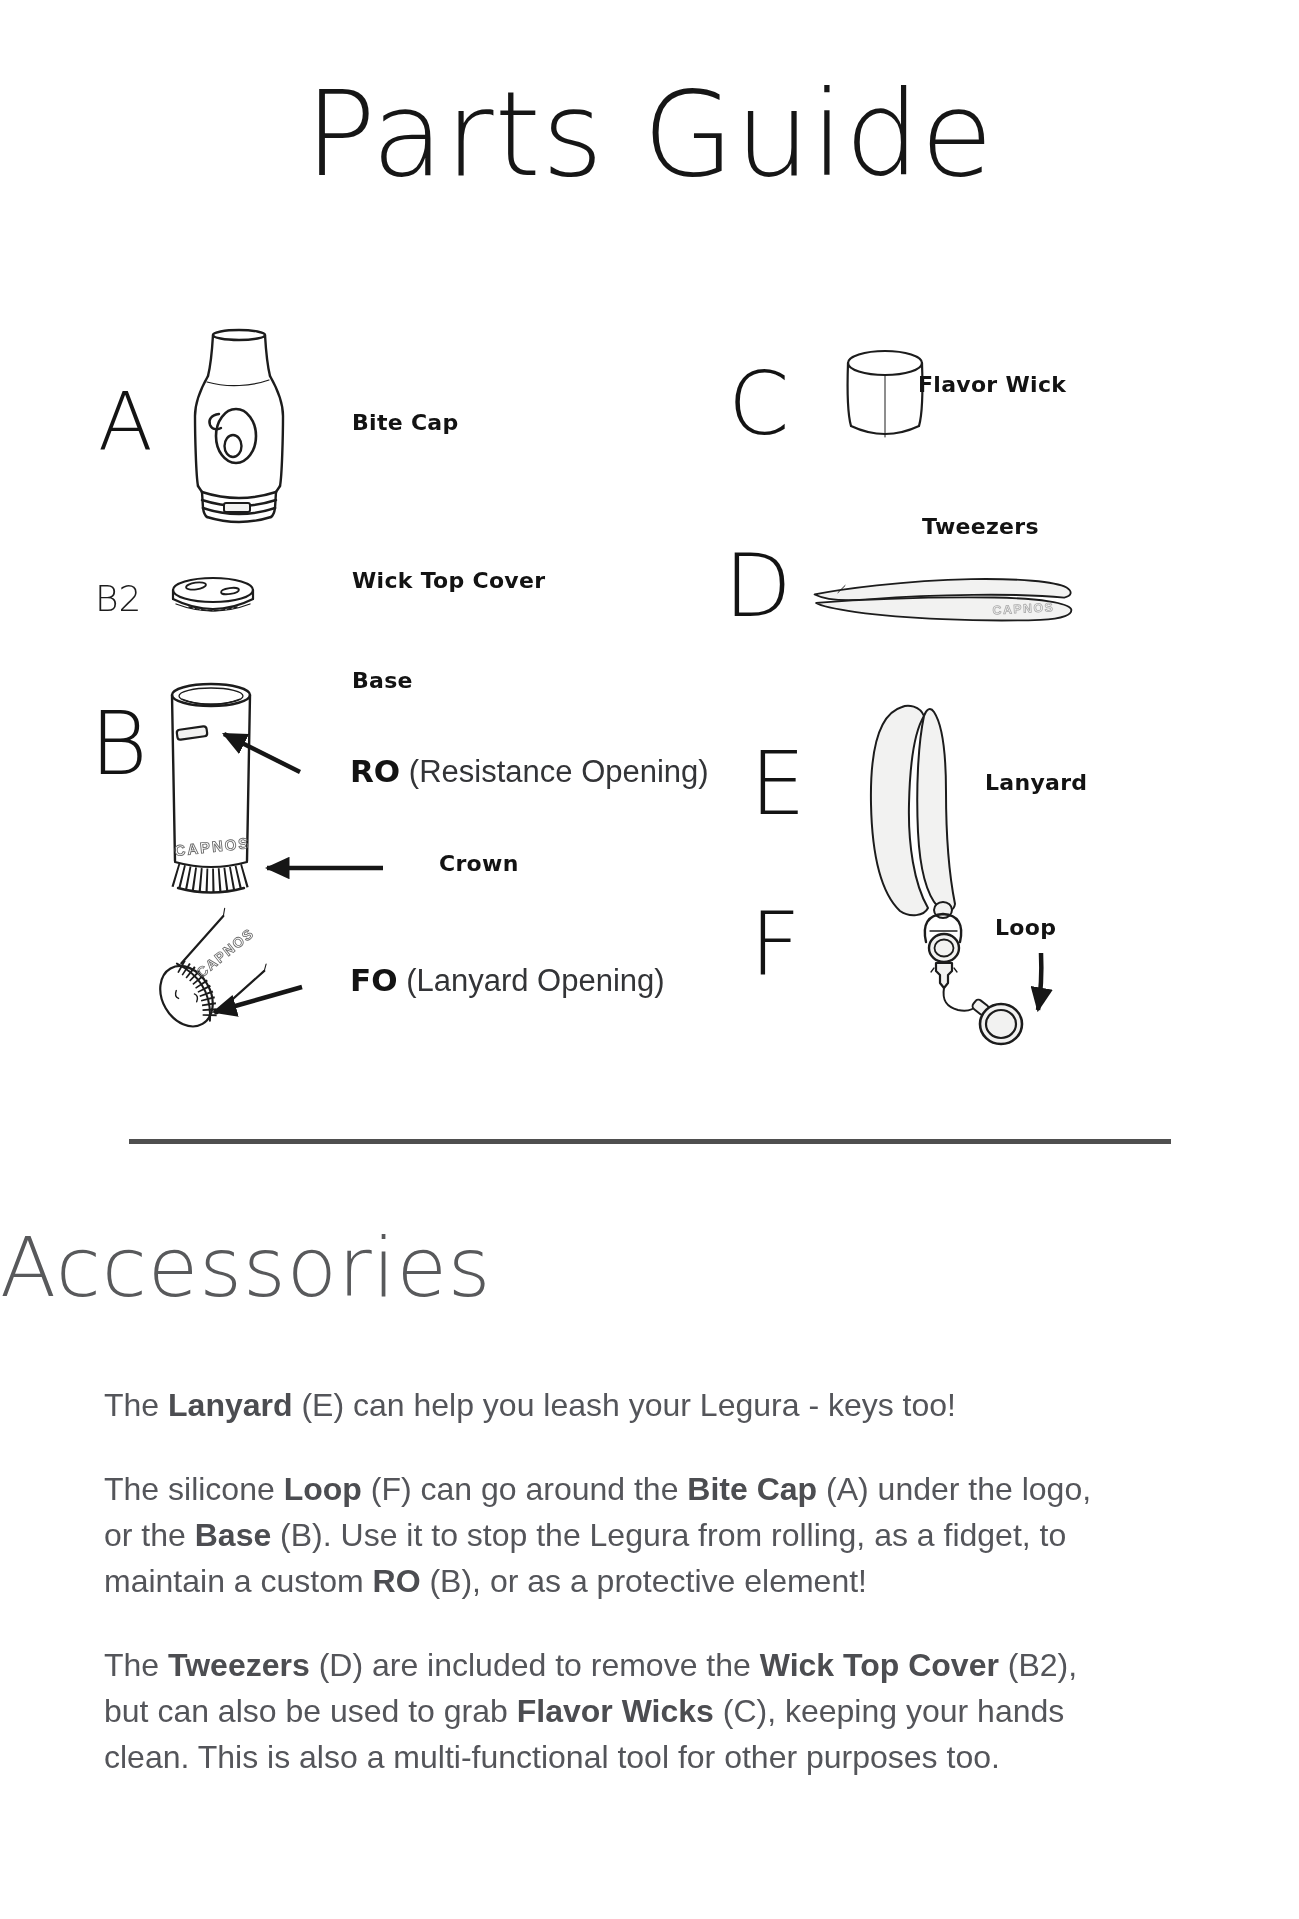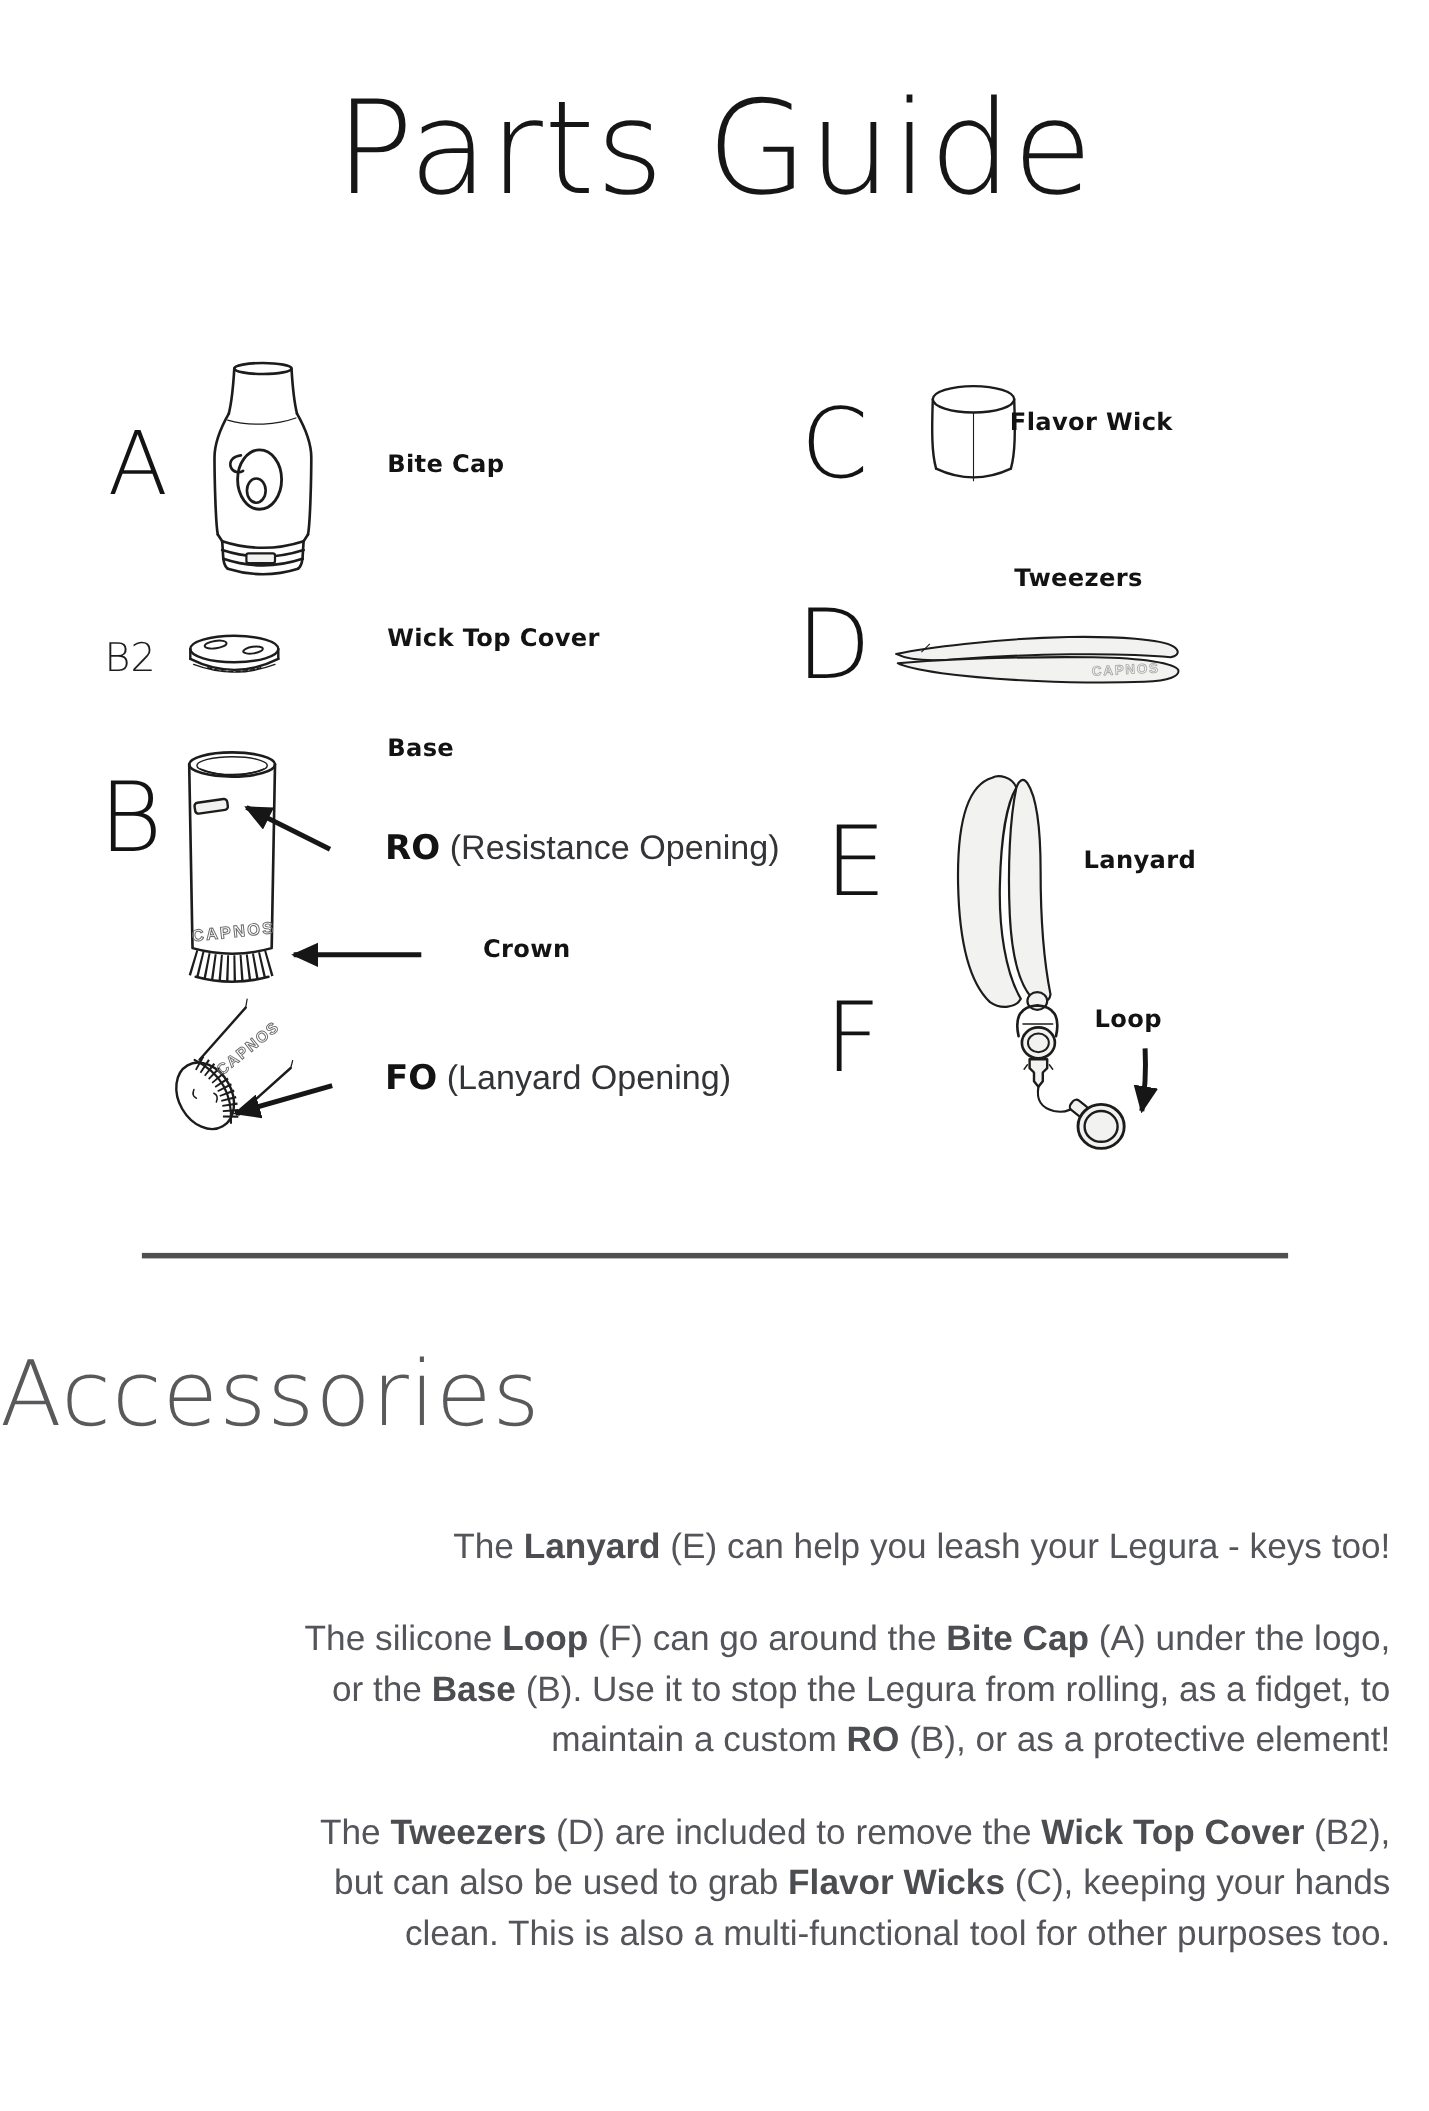--- a/index.html
+++ b/index.html
@@ -49,21 +49,21 @@
   .section-title{
     left:0;top:1200px;width:100%;text-align:left;
     font-family:"DejaVu Sans",sans-serif;font-weight:200;
     font-size:82px;color:#58595b;letter-spacing:1px;margin-top:20px;
   }
   .copy{
     left:104px;top:1382px;width:1160px;
     font-family:"Liberation Sans",sans-serif;font-size:32px;
     line-height:46px;color:#54555a;
   }
-  .copy p{margin:0 0 38px 0;text-align:right;}
+  .copy p{margin:0 0 38px 0;}
   .copy b{font-weight:700;color:#4c4d51;}
   svg{display:block;overflow:visible;}
   svg text{
     font-family:"Liberation Sans",sans-serif;font-weight:bold;
   }
 </style>
 </head>
 <body>
 
 <div class="page">

